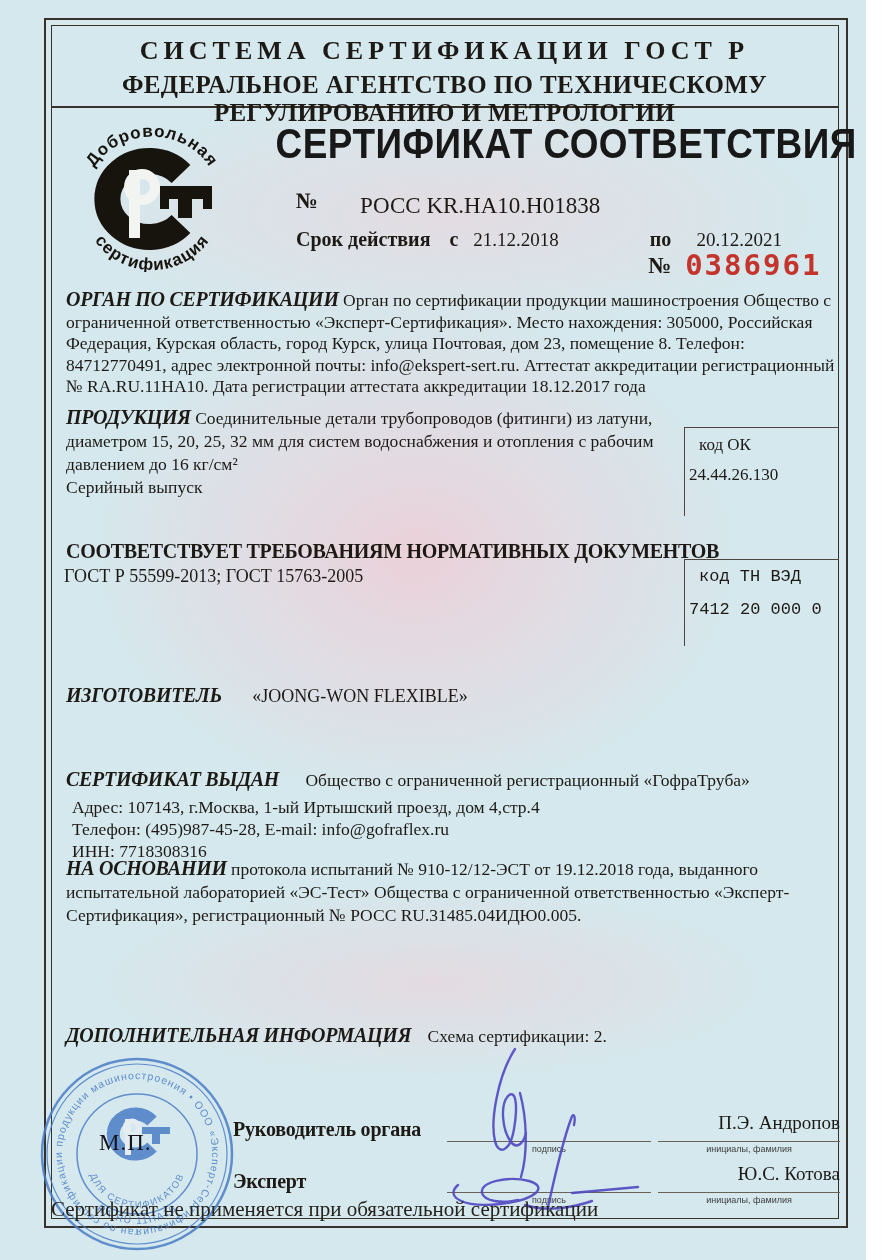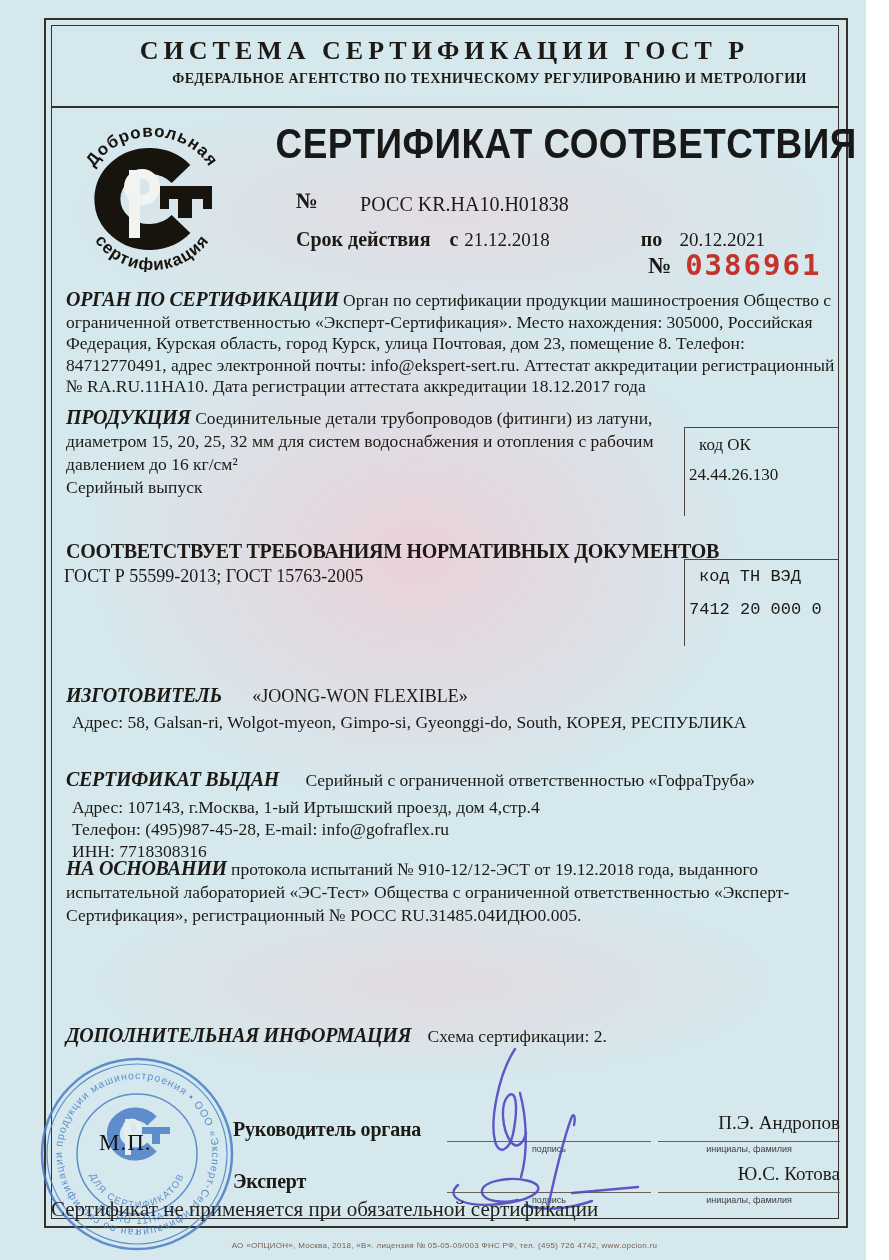--- a/index.html
+++ b/index.html
@@ -10,26 +10,26 @@
       radial-gradient(ellipse 430px 330px at 48% 44%, rgba(239,205,214,0.85), rgba(239,205,214,0) 75%),
       radial-gradient(ellipse 470px 150px at 52% 17%, rgba(238,210,216,0.55), rgba(238,210,216,0) 80%),
       radial-gradient(ellipse 420px 120px at 50% 78%, rgba(238,208,214,0.55), rgba(238,208,214,0) 80%),
       #d5e8ed;
   }
   .abs{position:absolute;}
   .b-outer{left:44px; top:18px; width:800px; height:1206px; border:2.5px solid #37312a;}
   .b-inner{left:51px; top:25px; width:786px; height:1192px; border:1px solid #37312a;}
   .hdr-sep{left:51px; top:106px; width:787px; border-top:2px solid #37312a;}
   .hdr1{left:51px; top:36px; width:787px; text-align:center; font-size:26px; font-weight:bold; letter-spacing:5px;}
-  .hdr2{left:51px; top:71px; width:787px; text-align:center; font-size:14px; font-weight:bold; letter-spacing:0.4px;padding-left:45px;}
+  .hdr2{left:51px; top:71px; width:787px; text-align:center; font-size:25px; font-weight:bold; letter-spacing:0.4px;}
   .title-wrap{left:236px; top:120px; width:612px; text-align:center;}
   .title-wrap span{display:inline-block; transform:scaleX(0.88); transform-origin:center;
     font-family:"Liberation Sans", sans-serif; font-weight:700; font-size:42px; letter-spacing:0.5px; color:#181818; white-space:nowrap;}
   .no-label{left:296px; top:188px; font-size:22px; font-weight:bold;}
-  .no-value{left:360px; top:193px; font-size:20px;}
+  .no-value{left:360px; top:193px; font-size:23px;}
   .validity{left:296px; top:228px; font-size:20px; white-space:nowrap;}
   .validity .lbl{font-weight:bold;}
   .validity .date{font-size:19px;}
   .blank-no{left:648px; top:248px; white-space:nowrap;}
   .blank-no .nsign{font-size:23px; font-weight:bold;}
   .blank-no .num{font-family:"DejaVu Sans Mono", monospace; font-size:29px; font-weight:bold;
     color:#c4332c; letter-spacing:2px; margin-left:10px; vertical-align:-2px;}
   .sec{font-size:17.5px; line-height:21.5px; text-align:left;}
   .sec-h{font-weight:bold; font-size:20px; letter-spacing:-0.3px;font-style:italic;}
   .org{left:66px; top:289px; width:776px;}
@@ -93,23 +93,23 @@
   <div class="abs title-wrap">
     <span>СЕРТИФИКАТ СООТВЕТСТВИЯ</span>
   </div>
 
   <div class="abs no-label">№</div>
   <div class="abs no-value">РОСС KR.HA10.H01838</div>
 
   <div class="abs validity">
     <span class="lbl">Срок действия</span>
     <span class="lbl" style="margin-left:14px;">с</span>
-    <span class="date" style="margin-left:1px;">21.12.2018</span>
+    <span class="date" style="margin-left:10px;">21.12.2018</span>
     <span class="lbl" style="margin-left:86px;">по</span>
-    <span class="date" style="margin-left:12px;">20.12.2021</span>
+    <span class="date" style="margin-left:20px;">20.12.2021</span>
   </div>
 
   <div class="abs blank-no">
     <span class="nsign">№</span>
     <span class="num">0386961</span>
   </div>
 
   <div class="abs sec org">
     <span class="sec-h">ОРГАН ПО СЕРТИФИКАЦИИ</span>
     <span>Орган по сертификации продукции машиностроения Общество с ограниченной ответственностью «Эксперт-Сертификация». Место нахождения: 305000, Российская Федерация, Курская область, город Курск, улица Почтовая, дом 23, помещение 8. Телефон: 84712770491, адрес электронной почты: info@ekspert-sert.ru. Аттестат аккредитации регистрационный № RA.RU.11НА10. Дата регистрации аттестата аккредитации 18.12.2017 года</span>
@@ -134,27 +134,26 @@
   <div class="abs codebox" style="left:684px; top:559px; width:154px; height:86px;font-family:Liberation Mono, monospace;">
     <div class="cb-l">код ТН ВЭД</div>
     <div class="cb-v" style="margin-top:14px;">7412 20 000 0</div>
   </div>
 
   <div class="abs sec man">
     <div>
       <span class="sec-h">ИЗГОТОВИТЕЛЬ</span>
       <span class="name">«JOONG-WON FLEXIBLE»</span>
     </div>
-    <div class="addr-line" style="margin:3px 0 0 6px;">Адрес: 58, Galsan-ri, Wolgot-myeon, Gimpo-si, Gyeonggi-do, South, КОРЕЯ, РЕСПУБЛИКА</div>
   </div>
 
   <div class="abs sec issued">
     <div>
       <span class="sec-h">СЕРТИФИКАТ ВЫДАН</span>
-      <span class="name">Серийный с ограниченной ответственностью «ГофраТруба»</span>
+      <span class="name">Общество с ограниченной регистрационный «ГофраТруба»</span>
     </div>
     <div class="addr-line" style="margin:4px 0 0 6px;">Адрес: 107143, г.Москва, 1-ый Иртышский проезд, дом 4,стр.4</div>
     <div class="addr-line" style="margin-left:6px;">Телефон: (495)987-45-28, E-mail: info@gofraflex.ru</div>
     <div class="addr-line" style="margin-left:6px;">ИНН: 7718308316</div>
   </div>
 
   <div class="abs sec basis">
     <span class="sec-h">НА ОСНОВАНИИ</span>
     <span>протокола испытаний № 910-12/12-ЭСТ от 19.12.2018 года, выданного испытательной лабораторией «ЭС-Тест» Общества с ограниченной ответственностью «Эксперт-Сертификация», регистрационный № РОСС RU.31485.04ИДЮ0.005.</span>
   </div>
@@ -211,15 +210,14 @@
       <path d="M 85 14 C 68 40, 60 86, 65 106 C 68 120, 80 118, 84 94 C 88 70, 86 54, 78 61 C 70 70, 72 95, 81 107 C 86 114, 93 110, 96 98"></path>
       <path d="M 90 58 C 97 84, 98 118, 91 142"></path>
       <path d="M 28 150 C 14 162, 34 173, 70 169 C 106 165, 119 152, 99 146 C 80 141, 50 146, 52 158 C 54 166, 72 169, 88 165"></path>
       <path d="M 118 172 C 125 140, 132 108, 141 84 C 143 77, 146 80, 144 90"></path>
       <path d="M 95 170 C 116 177, 142 173, 162 166"></path>
       <path d="M 142 158 L 208 152"></path>
     </g>
   </svg>
 
   <div class="abs bottom-note">Сертификат не применяется при обязательной сертификации</div>
-  <div class="abs imprint">АО «ОПЦИОН», Москва, 2018, «В».  лицензия № 05-05-09/003 ФНС РФ, тел. (495) 726 4742, www.opcion.ru</div>
 
 </div>
 
 </body></html>

